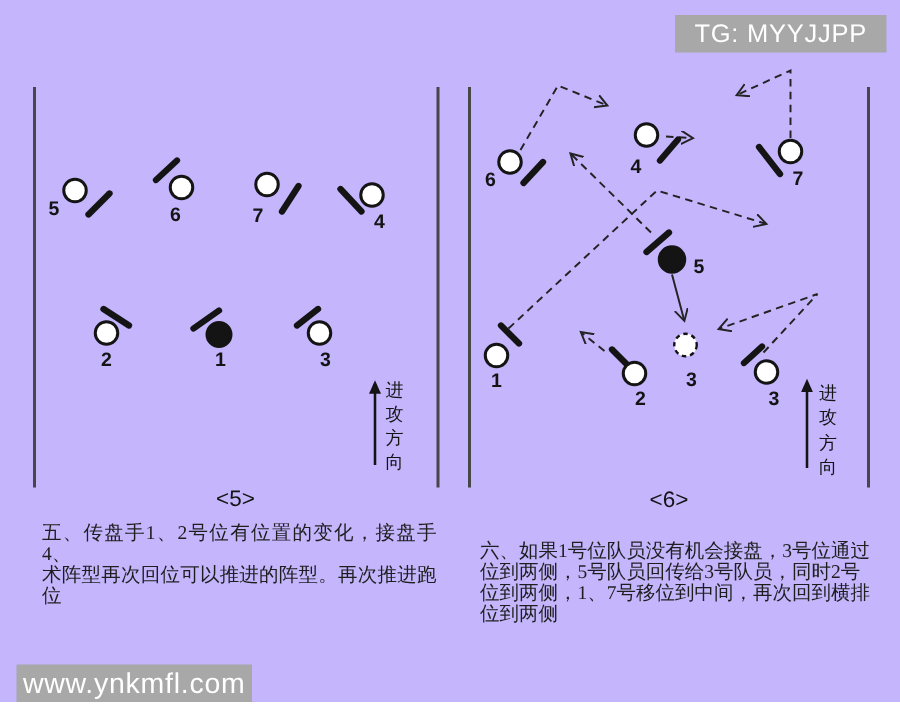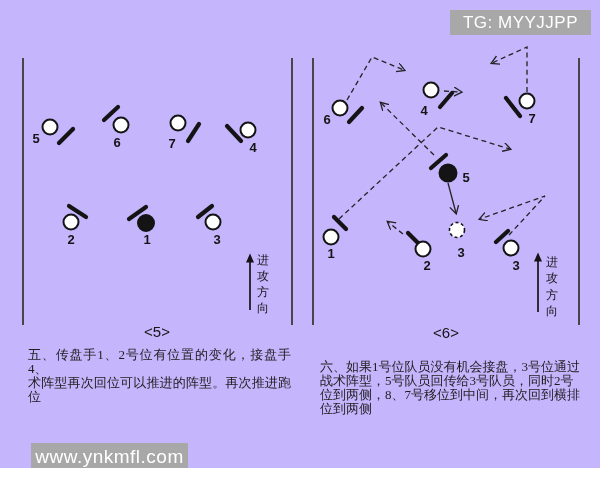--- a/index.html
+++ b/index.html
@@ -6,21 +6,21 @@
   .screen{
     position:relative;width:600px;height:468px;overflow:hidden;
     background:#c4b5fd;font-family:"Liberation Sans",sans-serif;
   }
   .wm{
     position:absolute;background:#a8a8a8;color:#ffffff;
     display:flex;align-items:center;justify-content:center;
     font-family:"Liberation Sans",sans-serif;letter-spacing:0.5px;
   }
   .wm-top{left:450px;top:10px;width:141px;height:25px;font-size:17px;}
-  .wm-bottom{left:11px;top:443px;width:157px;height:27px;font-size:19px;margin-left:20px;}
+  .wm-bottom{left:11px;top:443px;width:157px;height:27px;font-size:19px;}
   .panel{position:absolute;top:0;width:300px;height:345px;}
   .court{stroke:#474747;stroke-width:2;}
   .paddle{stroke:#141414;stroke-width:4.2;stroke-linecap:round;}
   .pcircle{fill:#ffffff;stroke:#141414;stroke-width:2;}
   .pfill{fill:#141414;stroke:#141414;stroke-width:2;}
   .pdash{fill:#ffffff;stroke:#141414;stroke-width:1.6;stroke-dasharray:3 2.6;}
   .plabel{font:bold 13px "Liberation Sans",sans-serif;fill:#141414;text-anchor:middle;}
   .move{fill:none;stroke:#232323;stroke-width:1.3;stroke-dasharray:5 3.6;}
   .passline{fill:none;stroke:#232323;stroke-width:1.3;}
   .atkline{stroke:#141414;stroke-width:1.7;}
@@ -177,20 +177,20 @@
     <text class="capt" x="446" y="338">&lt;6&gt;</text>
   </svg>
 
   <div class="para para-left">
     <div>五、传盘手1、2号位有位置的变化，接盘手4、</div>
     <div>术阵型再次回位可以推进的阵型。再次推进跑位</div>
   </div>
 
   <div class="para para-right">
     <div>六、如果1号位队员没有机会接盘，3号位通过</div>
-    <div>战术阵型，5号队员回传给3号队员，同时2号</div>
-    <div>位到两侧，8、7号移位到中间，再次回到横排</div>
+    <div>位到两侧，5号队员回传给3号队员，同时2号</div>
+    <div>位到两侧，1、7号移位到中间，再次回到横排</div>
     <div>位到两侧</div>
   </div>
 
   <div class="wm wm-bottom">www.ynkmfl.com</div>
 
 </div>
 
 </body></html>

